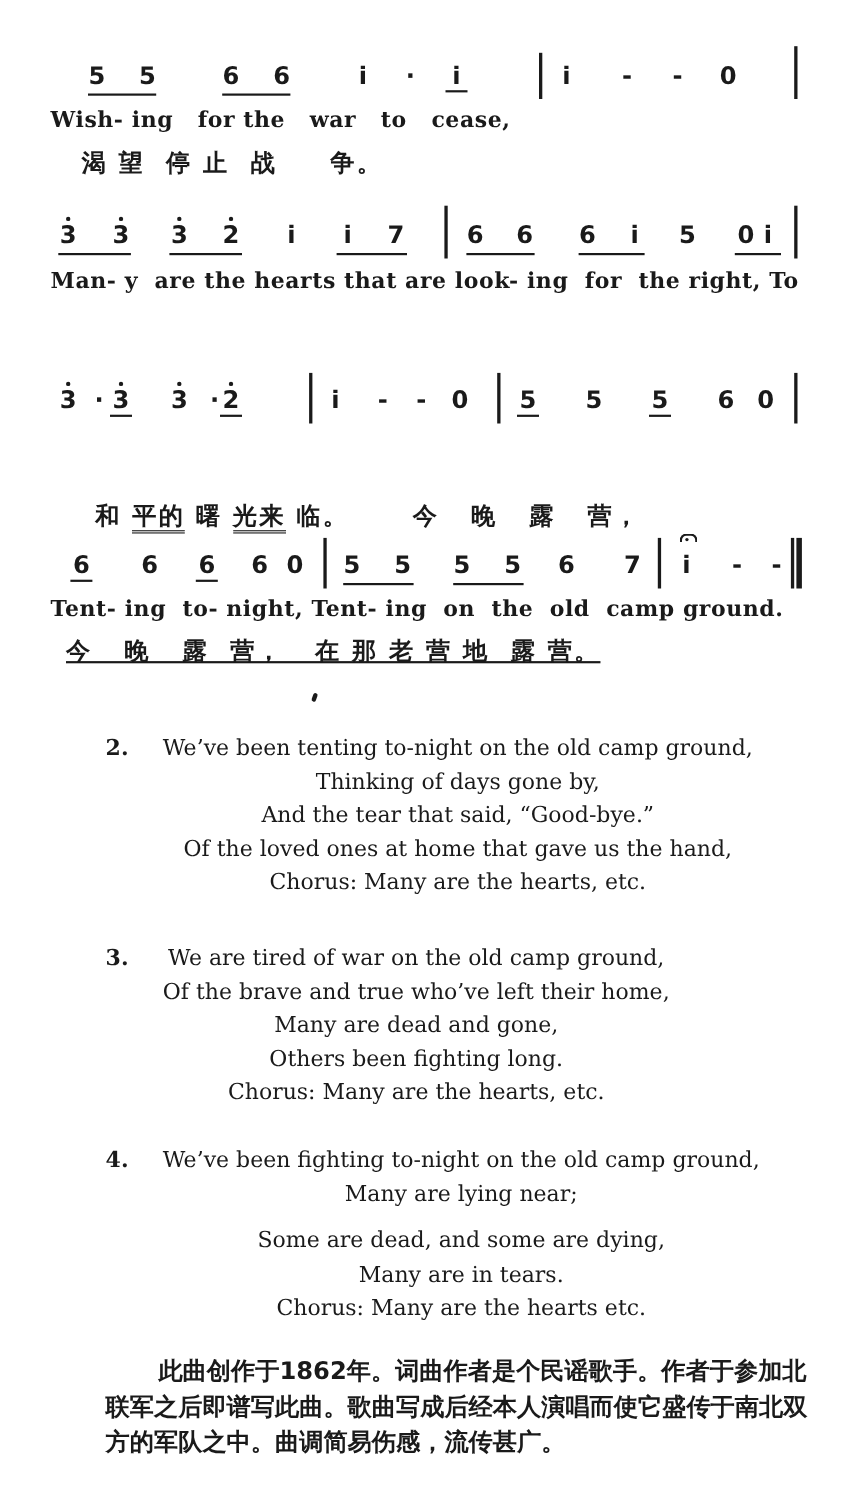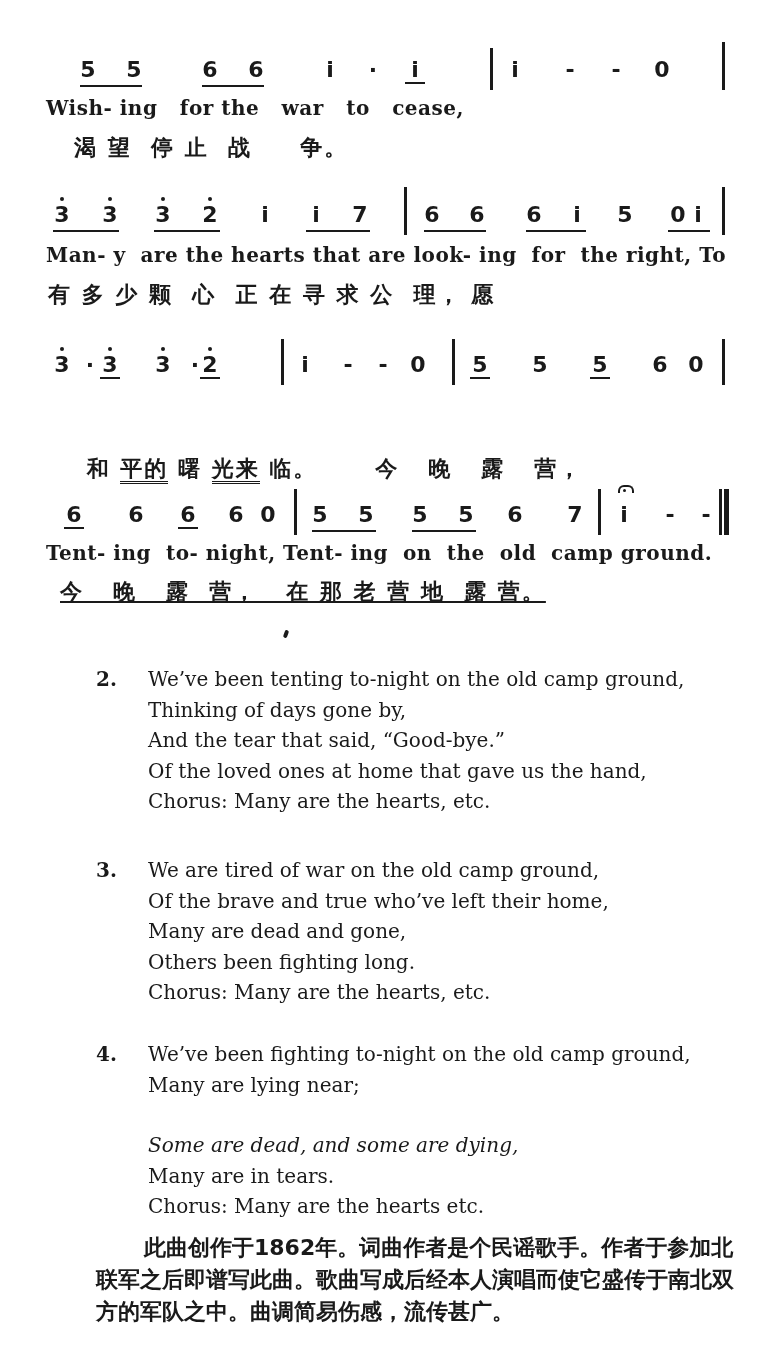--- a/index.html
+++ b/index.html
@@ -36,21 +36,21 @@
     white-space:pre; font-family:"DejaVu Serif", "Liberation Serif", serif;
   }
   .lyric-cn {
     position:absolute; font-size:22px; font-weight:bold; white-space:pre; letter-spacing:2px;
     font-family:"DejaVu Sans", "Liberation Sans", sans-serif;
   }
   .ul2 { border-bottom:3px double #1a1a1a; }
   .verse { position:absolute; left:96px; width:660px; font-size:20px; line-height:30.5px; }
   .verse .num { position:absolute; left:0; top:0; font-weight:bold; }
   .verse .lines { position:absolute; left:52px; top:0; }
-  .verse .line { white-space:nowrap; }
+  .verse .line { white-space:nowrap;text-align:center; }
   .note-para {
     position:absolute; left:96px; top:1232px; width:650px;
     font-family:"DejaVu Sans", "Liberation Sans", sans-serif;
     font-size:22px; font-weight:bold; line-height:32px;
   }
   .note-para .p1 { text-indent:48px; }
   .stray { position:absolute; background:#1a1a1a; }
 </style>
 </head>
 <body>
@@ -96,21 +96,20 @@
     <span class="n" style="left:524px;">6</span>
     <span class="n" style="left:567px;">i</span>
     <span class="beam" style="left:526px;top:45px;width:60px;"></span>
     <span class="n" style="left:615px;">5</span>
     <span class="n" style="left:668px;">0</span>
     <span class="n" style="left:688px;">i</span>
     <span class="beam" style="left:668px;top:45px;width:42px;"></span>
     <span class="bar" style="left:722px;top:2px;height:48px;"></span>
   </div>
   <div class="lyric-en" style="left:46px;top:58px;">Man- y  are the hearts that are look- ing  for  the right, To</div>
-  <div class="lyric-cn" style="left:48px;top:95px;">有 多 少 颗  心  正 在 寻 求 公  理， 愿</div>
 </div>
 
 <div class="row" style="top:335px;height:130px;">
   <div class="notes" style="left:0;top:0;width:772px;">
     <span class="n" style="left:52px;"><span class="dot-above"></span><span>3</span></span>
     <span class="n" style="left:80px;">·</span>
     <span class="n u2" style="left:100px;"><span class="dot-above"></span><span>3</span></span>
     <span class="n" style="left:153px;"><span class="dot-above"></span><span>3</span></span>
     <span class="n" style="left:185px;">·</span>
     <span class="n u2" style="left:200px;"><span class="dot-above"></span><span>2</span></span>
@@ -181,21 +180,21 @@
     <div class="line">Others been fighting long.</div>
     <div class="line">Chorus: Many are the hearts, etc.</div>
   </div>
 </div>
 
 <div class="verse" style="top:1039px;height:175px;">
   <span class="num">4.</span>
   <div class="lines">
     <div class="line">We’ve been fighting to-night on the old camp ground,</div>
     <div class="line">Many are lying near;</div>
-    <div class="line" style="margin-top:30px;font-style:italic;">Some are dead, and some are dying,</div>
+    <div class="line" style="margin-top:12px;">Some are dead, and some are dying,</div>
     <div class="line">Many are in tears.</div>
     <div class="line">Chorus: Many are the hearts etc.</div>
   </div>
 </div>
 
 <div class="note-para">
   <div class="p1">此曲创作于1862年。词曲作者是个民谣歌手。作者于参加北联军之后即谱写此曲。歌曲写成后经本人演唱而使它盛传于南北双方的军队之中。曲调简易伤感，流传甚广。</div>
 </div>
 
 </body></html>

